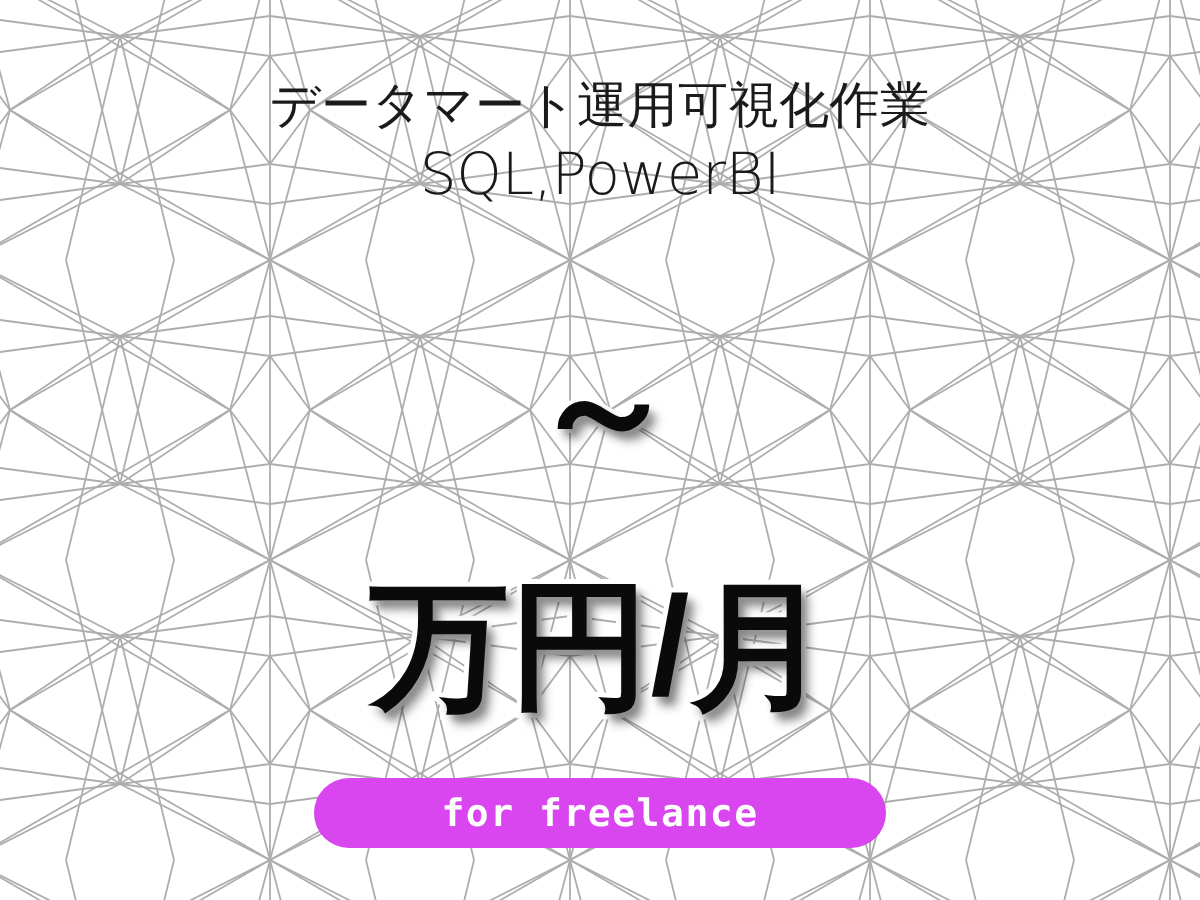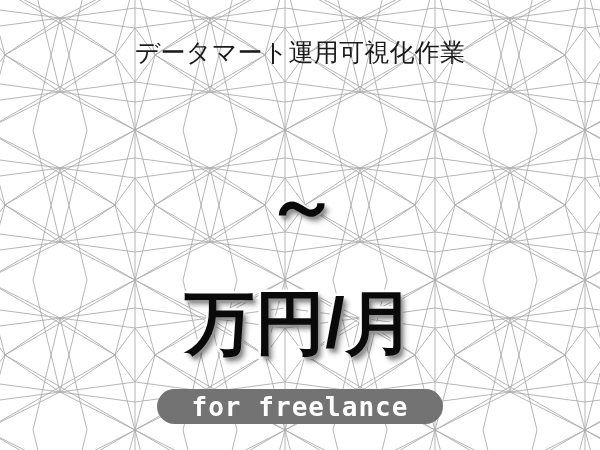--- a/index.html
+++ b/index.html
@@ -112,30 +112,30 @@
   
   #badge-wrap {
     position: absolute;
     left: 0;
     right: 0;
     top: 389px;
     display: flex;
     justify-content: center;
   }
   #badge {
-    background: #737373;
+    background: #d946ef;
     color: #ffffff;
     border-radius: 34px;
     width: 286px;
     height: 35px;
     display: flex;
     align-items: center;
     justify-content: center;
     font-family: "DejaVu Sans Mono", "Liberation Mono", monospace;
-    font-size: 26px;
+    font-size: 19px;
     font-weight: 700;
     letter-spacing: 0.04em;
     white-space: nowrap;
   }
 </style>
 </head>
 <body>
 
 <div id="card">
 
@@ -175,20 +175,21 @@
       </pattern>
     </defs>
     <rect x="0" y="0" width="600" height="450" fill="#ffffff"></rect>
     <rect x="0" y="0" width="600" height="450" fill="url(#poly-tile)"></rect>
   </svg>
 
   <div id="content">
 
     <div class="headline" id="headline-line1">データマート運用可視化作業</div>
 
+    <div class="headline" id="headline-line2">SQL,PowerBI</div>
 
     <div id="price-row">
       <span id="approx-symbol" class="outlined">～</span>
     </div>
 
     <div id="unit" class="outlined">万円/月</div>
 
     <div id="badge-wrap">
       <div id="badge">for freelance</div>
     </div>

